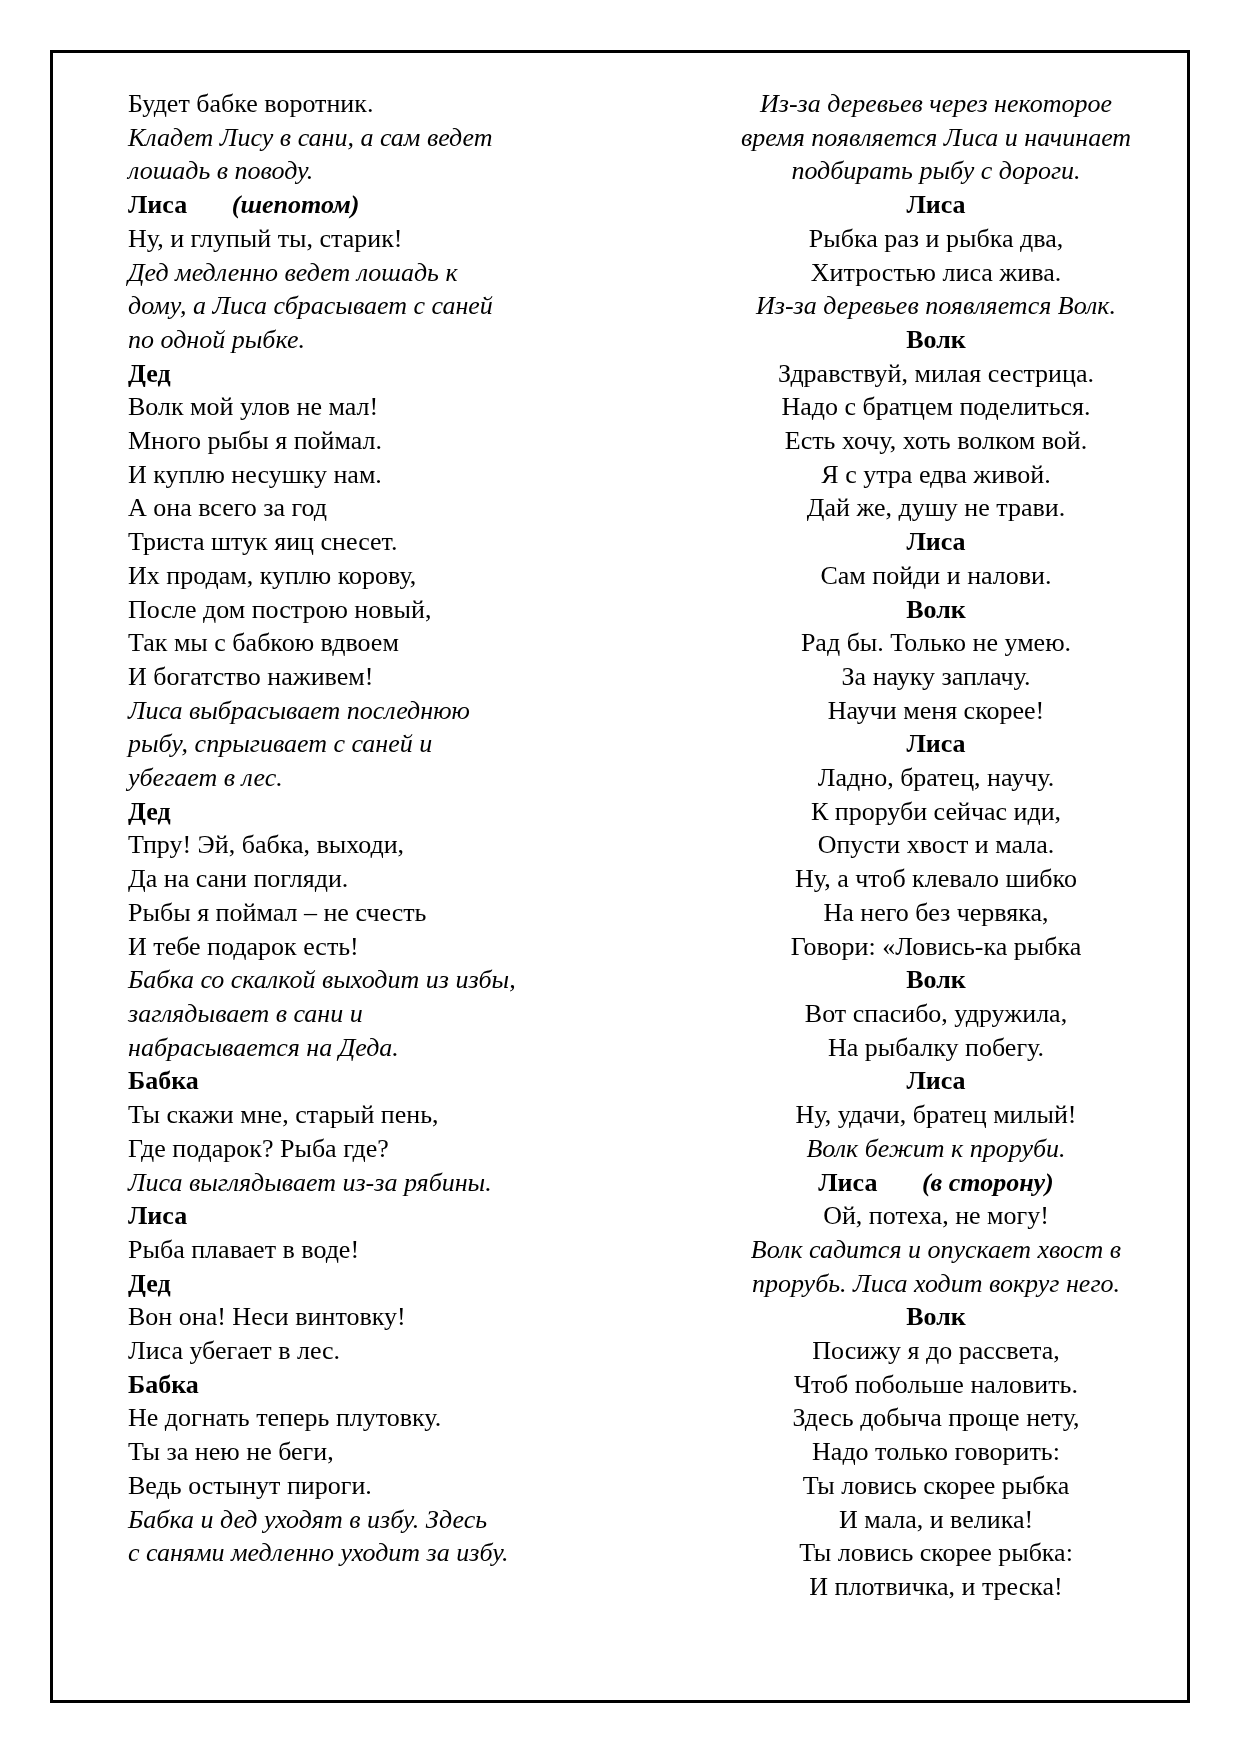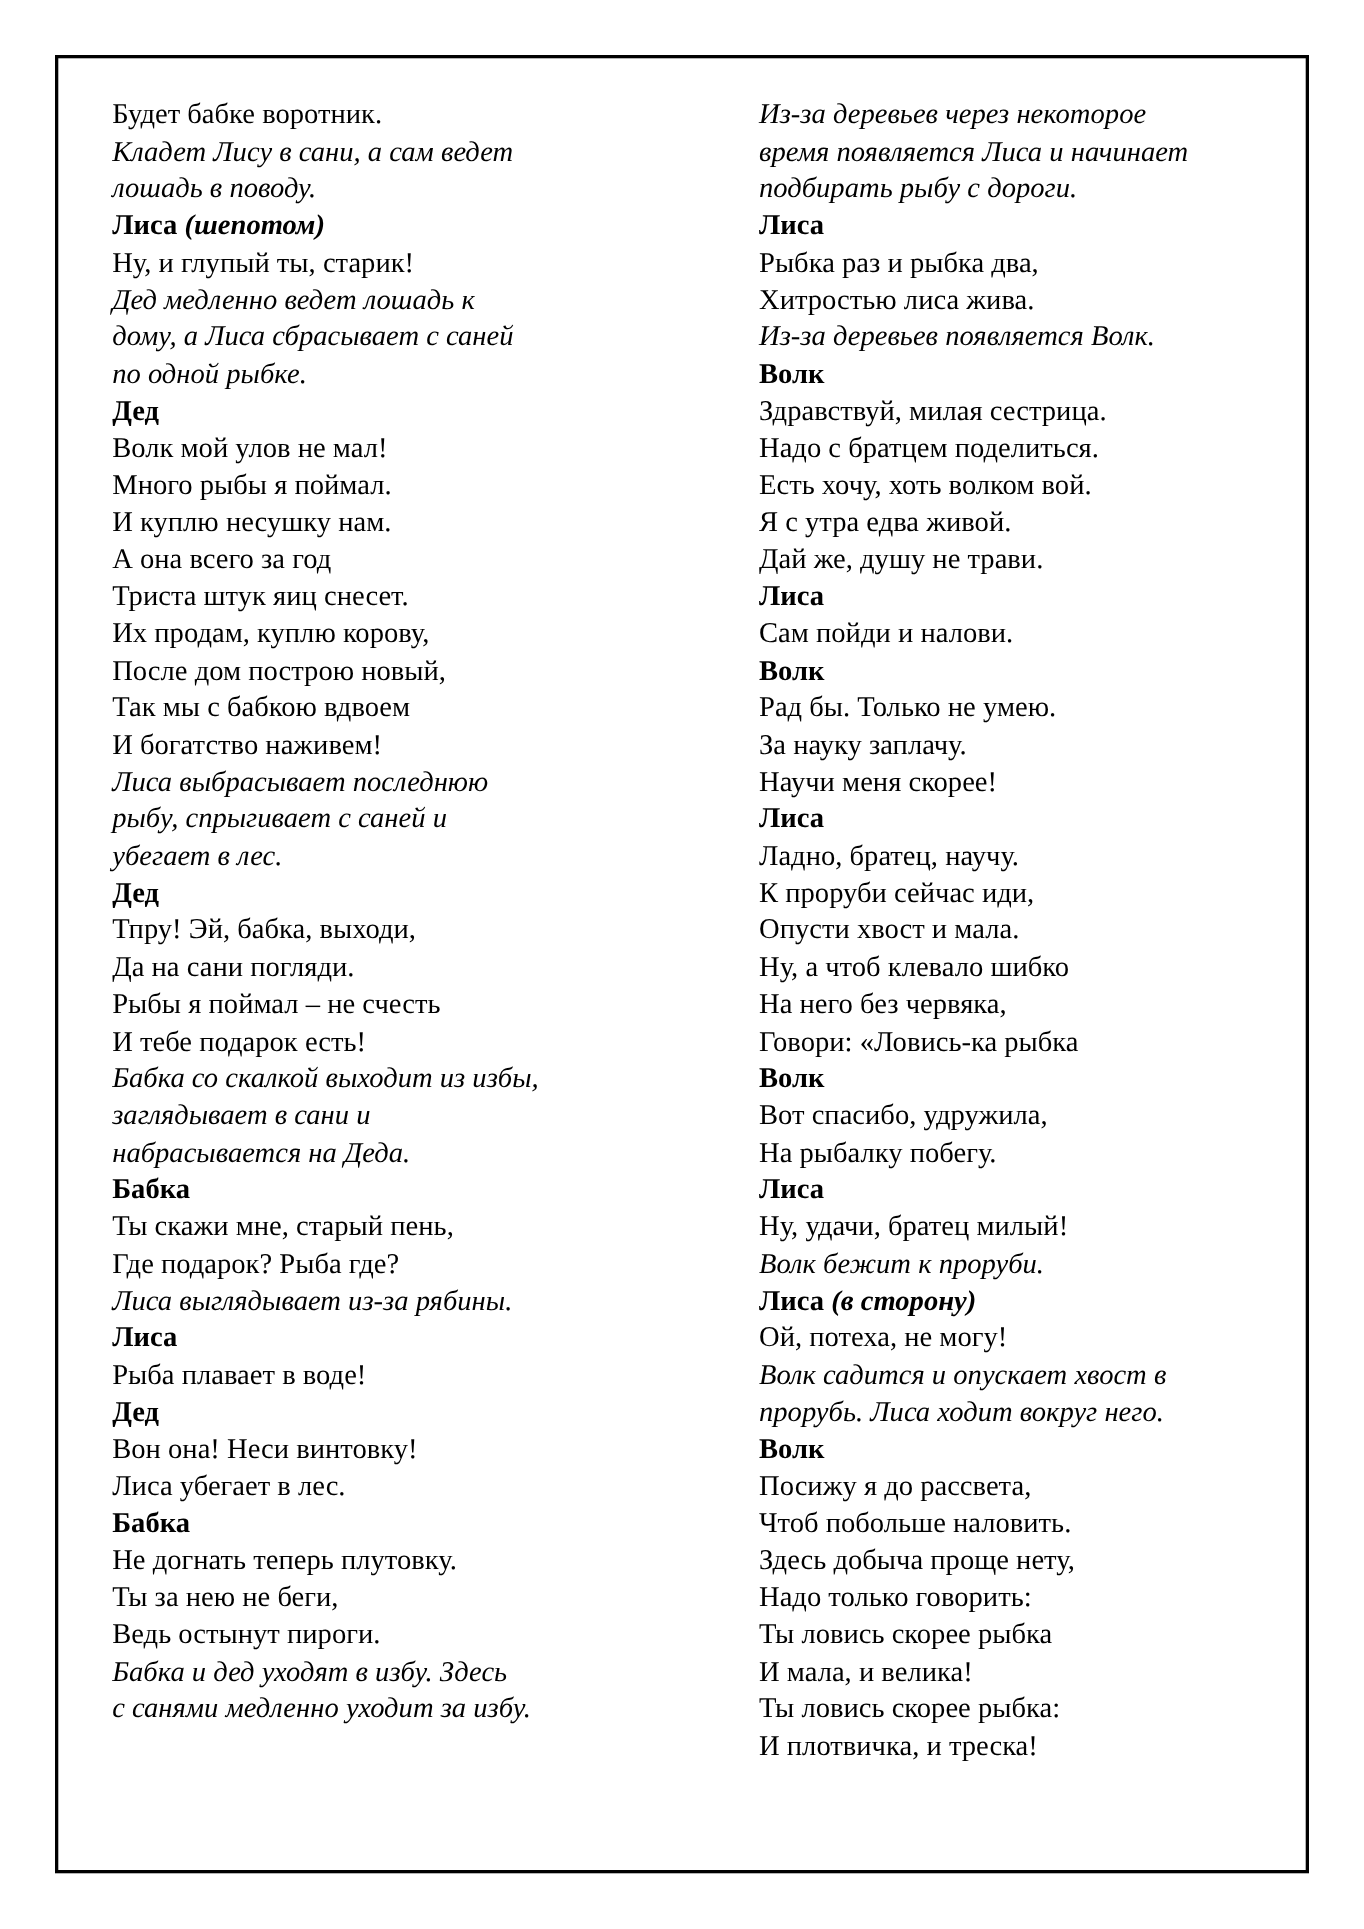--- a/index.html
+++ b/index.html
@@ -14,40 +14,41 @@
   }
   .frame{
     position:absolute;
     left:50px;
     top:50px;
     width:1140px;
     height:1653px;
     border:3px solid #000000;
     box-sizing:border-box;
     background:#ffffff;
+    padding-left:26px;
   }
   .columns{
     display:flex;
     flex-direction:row;
     padding:34px 0 0 49px;
   }
   .col{flex:none;}
   .col-left{width:588px;}
-  .col-right{width:440px;}
+  .col-right{width:440px;text-align:center;}
   .line{
     font-size:26px;
     line-height:33.7px;
     white-space:nowrap;
     font-style:normal;
     font-weight:normal;
   }
   .stage{font-style:italic;}
   .character{font-weight:bold;}
   .b{font-weight:bold;font-style:normal;}
-  .bi{font-weight:bold;font-style:italic;}
+  .bi{font-weight:bold;font-style:italic;margin-left:38px;}
 </style>
 </head>
 <body>
 
 <div class="page">
   <div class="frame">
     <div class="columns">
       <div class="col col-left">
           <div class="line normal">Будет бабке воротник.</div>
           <div class="line stage">Кладет Лису в сани, а сам ведет</div>

